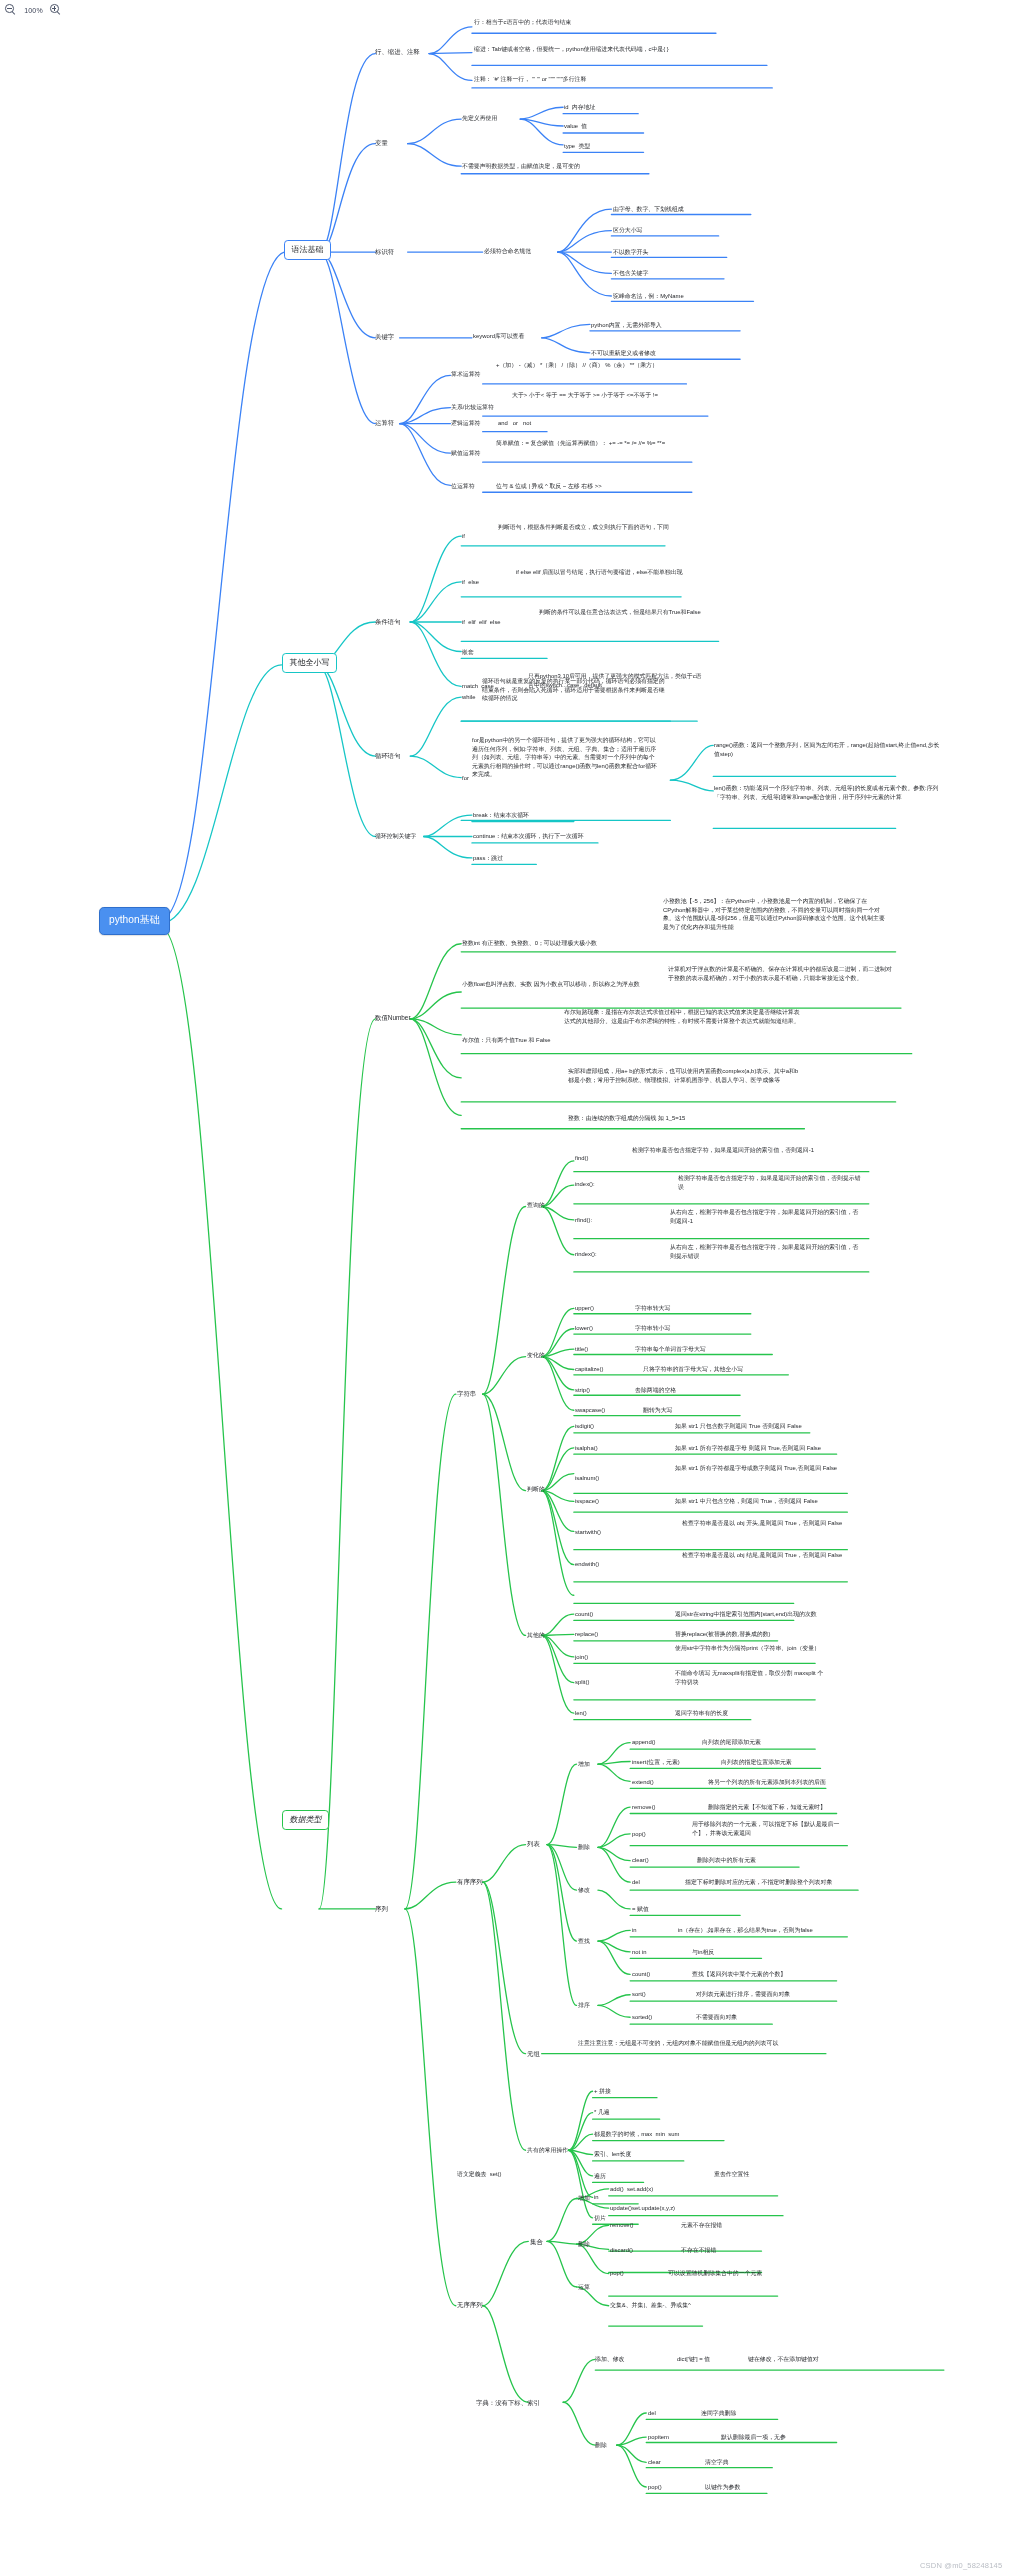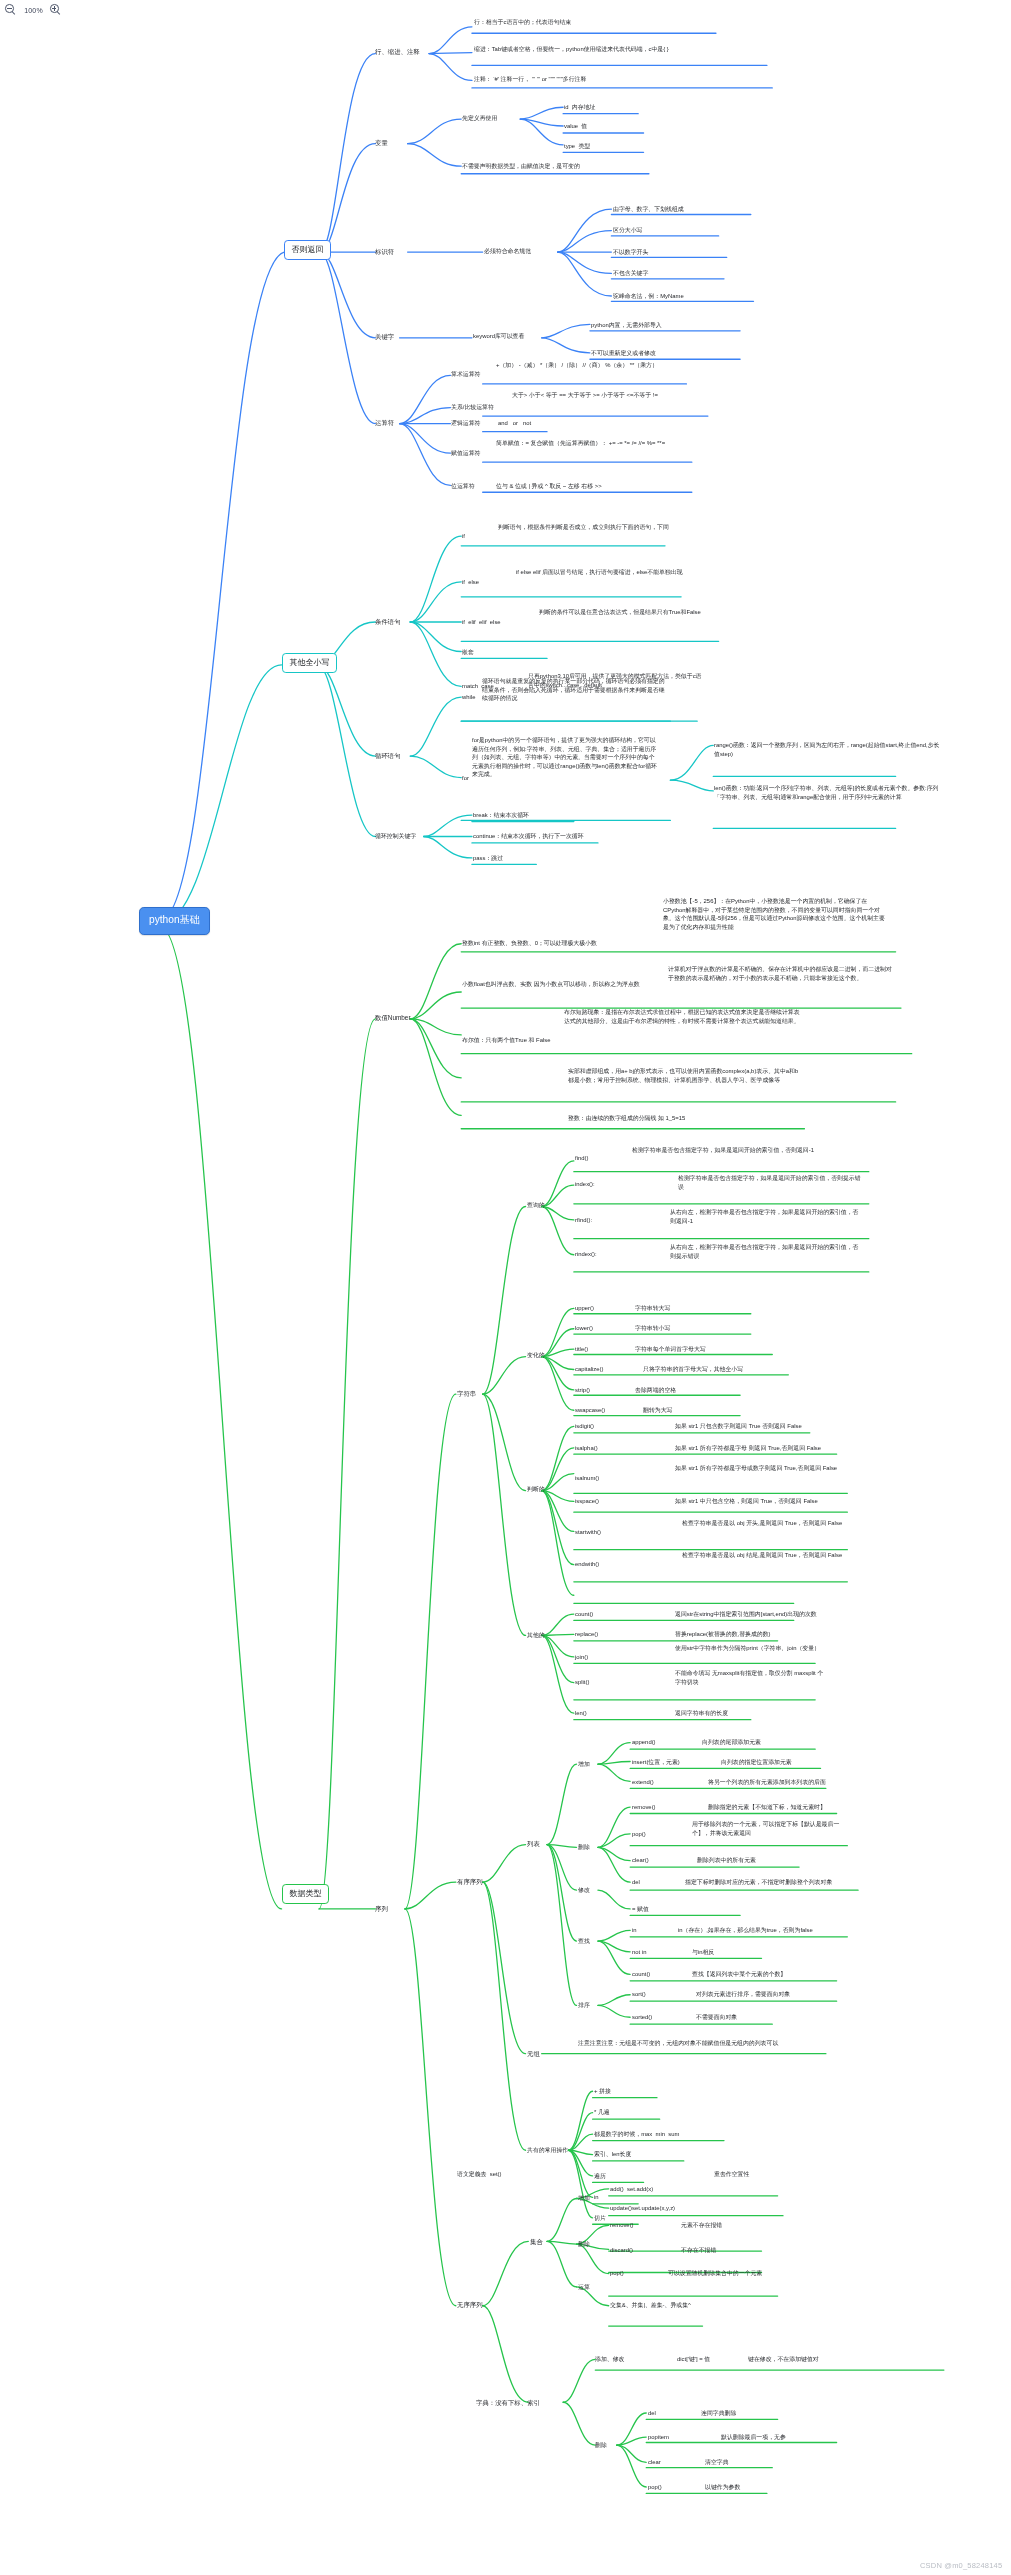--- a/index.html
+++ b/index.html
@@ -60,21 +60,20 @@
 
   .root {
     background: #4a90f0;
     border: 1.1px solid #2f6fcc;
     border-radius: 4.8px;
     color: #ffffff;
     font-size: 10.2px;
     padding: 5.4px 9px;
     z-index: 10;
     box-shadow: 0 0.5px 1.1px rgba(0,0,0,.12);
-    margin-left: 40px;
   }
   .lvl1 {
     border: 0.9px solid #3b82f6;
     border-radius: 3.8px;
     background: #fff;
     padding: 3.2px 6.4px;
     font-size: 8px;
     color: #1d2024;
   }
   .lvl1.teal { border-color: #16c6c6; }
@@ -355,23 +354,23 @@
       <path d="M1150,4560 C1175,4560 1180,4638 1205,4638" stroke="#26c44c"></path>
       <path d="M1205,4512 L1450,4512" stroke="#26c44c"></path>
       <path d="M1205,4555 L1560,4555" stroke="#26c44c"></path>
       <path d="M1205,4602 L1440,4602" stroke="#26c44c"></path>
       <path d="M1205,4650 L1430,4650" stroke="#26c44c"></path>
     </g>
   </svg>
 
   <div class="node root" style="left:99px; top:907px;">python基础</div>
 
-  <div class="node lvl1" style="left:284px; top:240px;">否则返回</div>
+  <div class="node lvl1" style="left:284px; top:240px;">语法基础</div>
   <div class="node lvl1 teal" style="left:282px; top:653px;">其他全小写</div>
-  <div class="node lvl1 green" style="left:282px; top:1884px;">数据类型</div>
+  <div class="node lvl1 green" style="left:282px; top:1810px;font-style:italic;">数据类型</div>
 
   <div class="node t12" style="left:375px; top:47px;">行、缩进、注释</div>
   <div class="node t11 wrap" style="left:474px; top:18px; width:247px;">行：相当于c语言中的；代表语句结束</div>
   <div class="node t11 wrap" style="left:474px; top:45px; width:298px;">缩进：Tab键或者空格，但要统一，python使用缩进来代表代码端，c中是{ }</div>
   <div class="node t11 wrap" style="left:474px; top:75px; width:295px;">注释： ‘#’ 注释一行， ''' ''' or """ """多行注释</div>
 
   <div class="node t12" style="left:375px; top:138px;">变量</div>
   <div class="node t11" style="left:462px; top:114px;">先定义再使用</div>
   <div class="node t11" style="left:564px; top:103px;">id  内存地址</div>
   <div class="node t11" style="left:564px; top:122px;">value  值</div>

